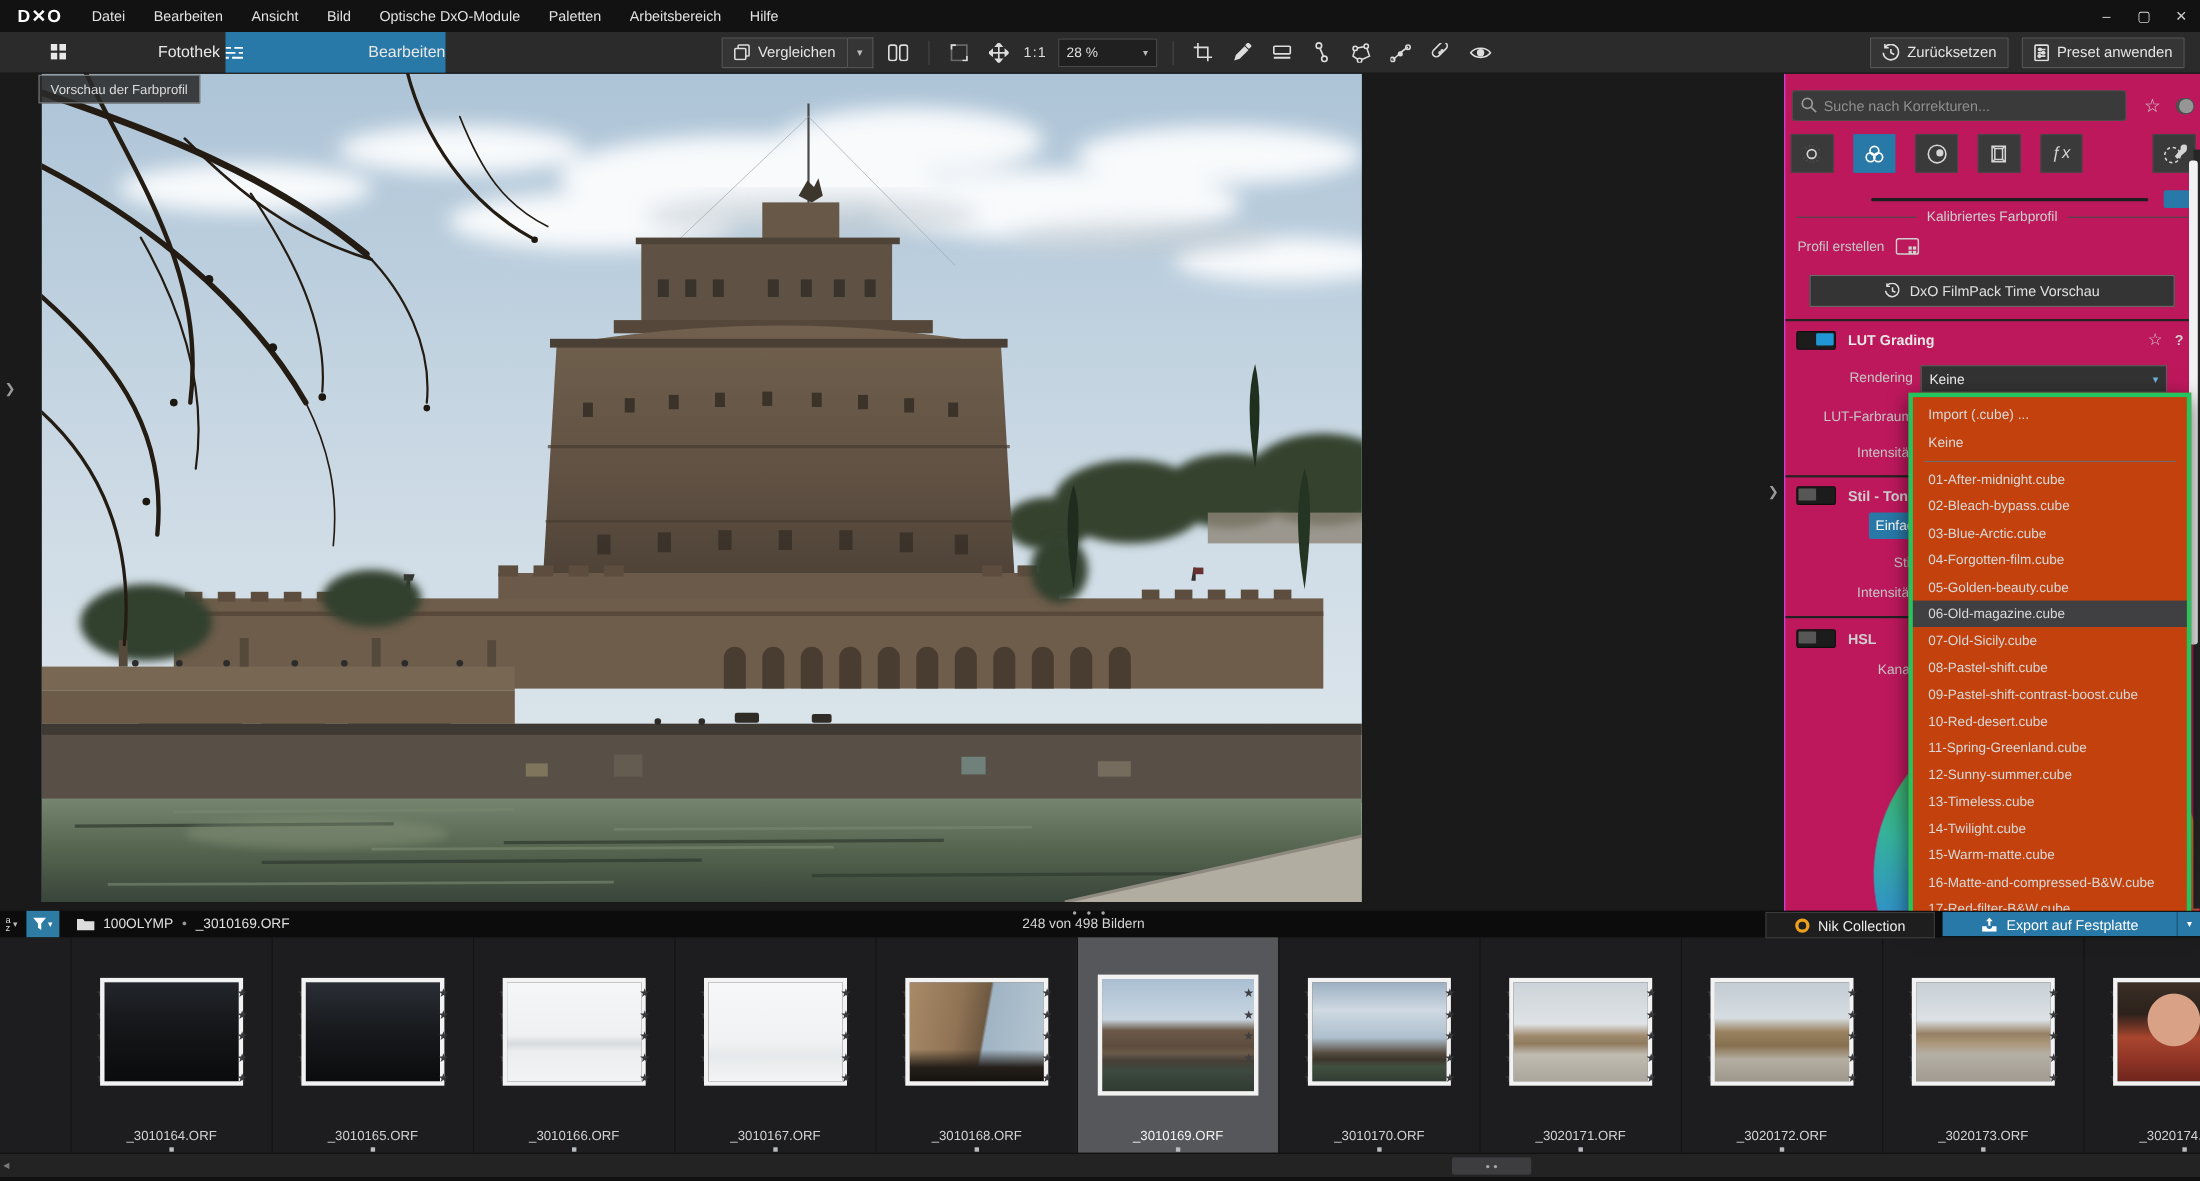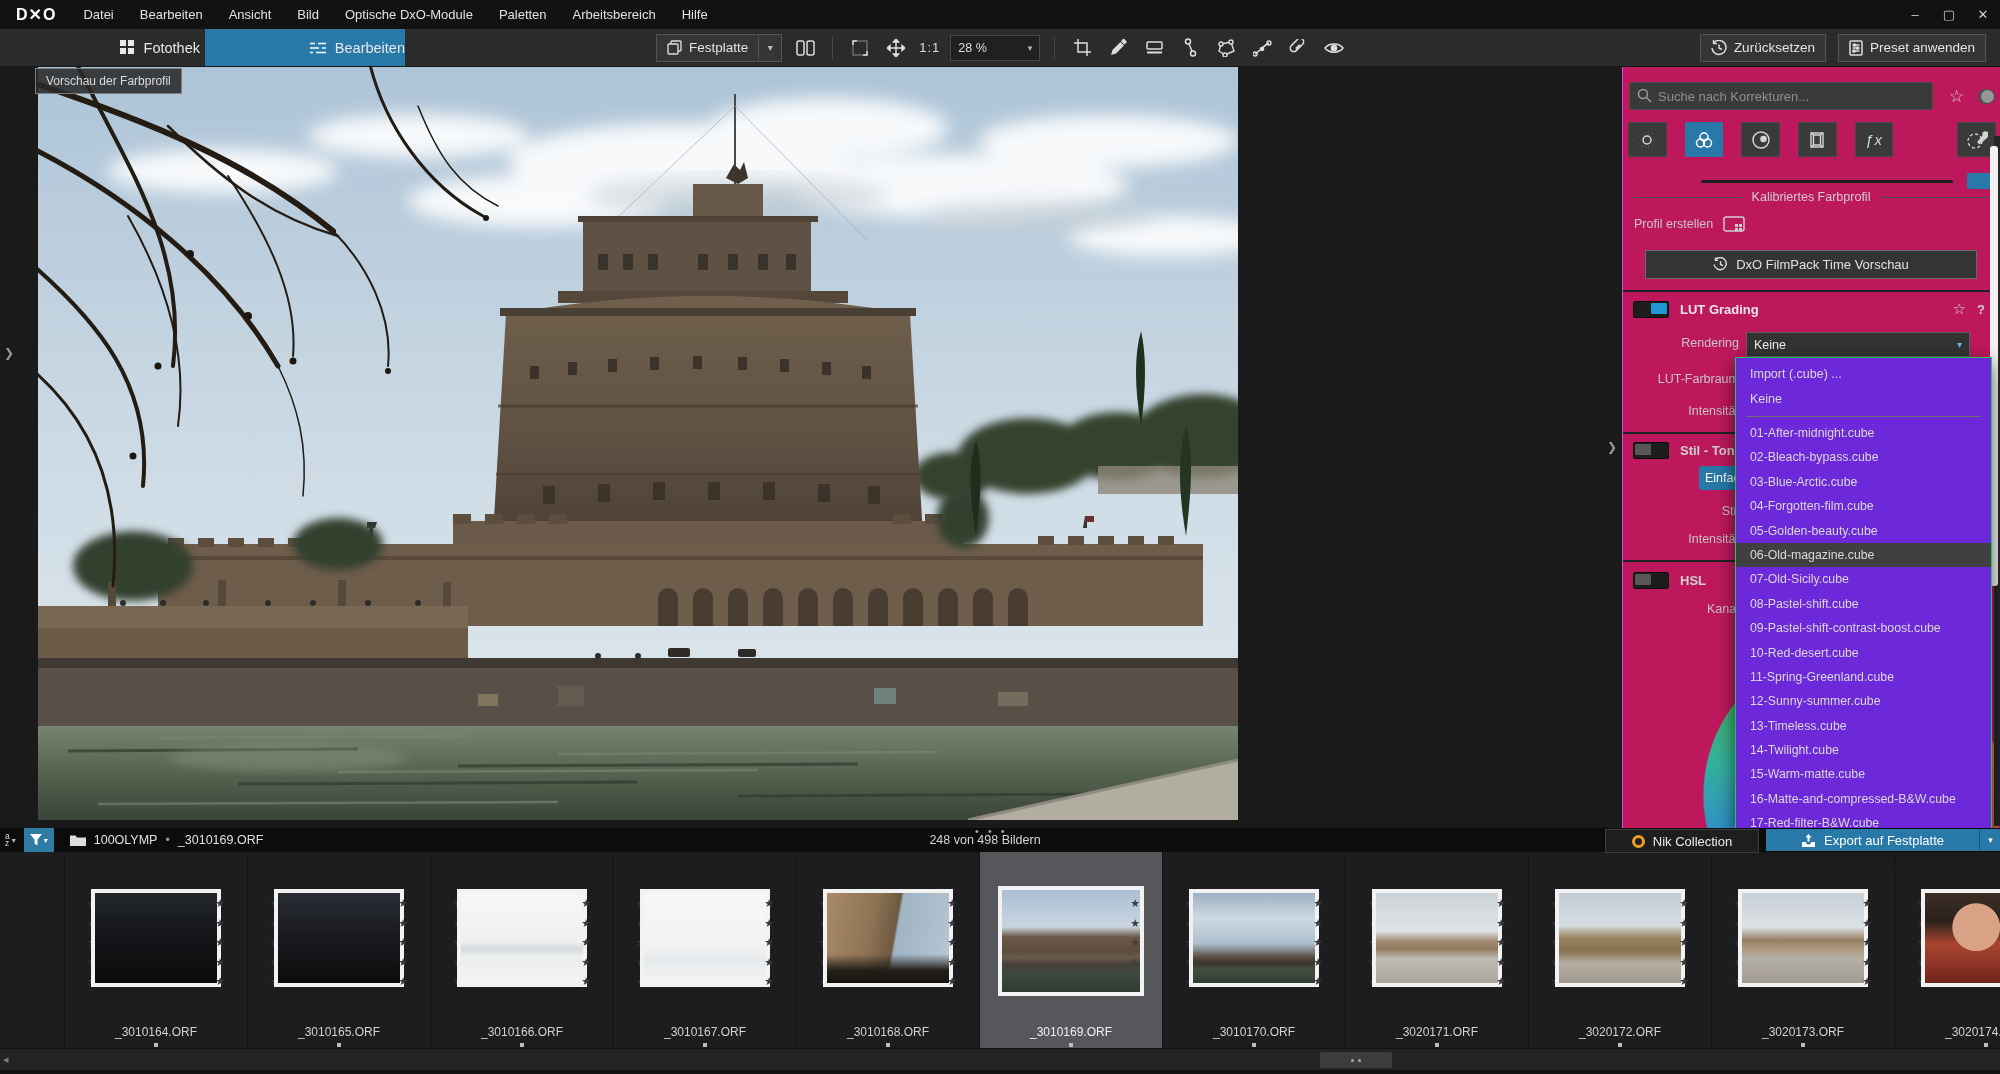--- a/index.html
+++ b/index.html
@@ -8,21 +8,21 @@
 
   
   #menubar{position:absolute;top:0;left:0;width:2000px;height:29px;background:#121212;display:flex;align-items:center;z-index:70;}
   #logo{font-weight:bold;font-size:16px;letter-spacing:1px;color:#fff;margin:0 14px 0 16px;}
   .menu-item{padding:0 13px;height:29px;line-height:29px;color:#e2e2e2;font-size:13px;cursor:default;}
   #win-controls{margin-left:auto;display:flex;}
   .win-btn{width:34px;height:29px;display:flex;align-items:center;justify-content:center;color:#cfcfcf;font-size:13px;}
 
   
   #toolbar{position:absolute;top:29px;left:0;width:2000px;height:37px;background:#2b2b2b;border-bottom:1px solid #161616;z-index:60;}
-  .tab{position:absolute;top:0;height:37px;display:flex;align-items:center;justify-content:flex-end;gap:9px;font-size:14.5px;color:#e8e8e8;}
+  .tab{position:absolute;top:0;height:37px;display:flex;align-items:center;justify-content:space-between;gap:9px;font-size:14.5px;color:#e8e8e8;}
   #tab-fotothek{left:46px;width:154px;}
   #tab-bearbeiten{left:205px;width:200px;background:#2878a8;}
   .tbgroup{position:absolute;top:0;height:37px;display:flex;align-items:center;gap:10px;}
   .tb-btn{display:flex;align-items:center;gap:7px;background:#353535;border:1px solid #555;height:26px;padding:0 10px;color:#e4e4e4;font-size:13.5px;border-radius:1px;}
   .tb-arrow-btn{height:26px;width:22px;background:#353535;border:1px solid #555;border-left:none;display:flex;align-items:center;justify-content:center;color:#bbb;font-size:10px;}
   .tb-divider{width:1px;height:22px;background:#474747;margin:0 4px;}
   .icon-btn{width:26px;height:26px;display:flex;align-items:center;justify-content:center;}
   #zoom-select{display:flex;align-items:center;justify-content:space-between;width:74px;height:24px;background:#202020;border:1px solid #4a4a4a;padding:0 7px;color:#ddd;font-size:12.5px;}
   #ratio-label{font-size:13px;color:#ddd;letter-spacing:1px;}
   svg.ic{display:block;}
@@ -67,21 +67,21 @@
   #rendering-select .arr{color:#6db3d8;font-size:10px;}
   #style-mode-btn{position:absolute;top:400px;left:76px;width:96px;height:24px;background:#2878a8;border-radius:2px;color:#fff;font-size:12.5px;display:flex;align-items:center;padding-left:6px;}
   #hsl-wheel{position:absolute;left:75px;top:574px;width:310px;height:310px;border-radius:50%;
      background:conic-gradient(from 0deg,#cfc23c 0deg,#e08a35 60deg,#d84545 120deg,#c04ab8 170deg,#4b5ad0 205deg,#2f86d6 245deg,#35b29a 285deg,#43ad41 325deg,#cfc23c 360deg);
      -webkit-mask:radial-gradient(closest-side,transparent 72%,#000 73%,#000 96%,transparent 97%);
      mask:radial-gradient(closest-side,transparent 72%,#000 73%,#000 96%,transparent 97%);}
   #panel-scroll{position:absolute;right:1px;top:70px;width:6px;height:690px;background:#262626;}
   #panel-scroll .thumb{position:absolute;top:10px;left:0;width:6px;height:440px;background:#4a4a4a;border-radius:3px;}
 
   
-  #lut-dropdown{position:absolute;left:1735px;top:357px;width:257px;height:478px;background:#6d28d9;border:1px solid #22c55e;box-shadow:0 6px 18px rgba(0,0,0,.6);z-index:55;padding-top:4px;box-sizing:border-box;}
+  #lut-dropdown{position:absolute;left:1735px;top:357px;width:257px;height:478px;background:#c2410c;border:4px solid #22c55e;box-shadow:0 6px 18px rgba(0,0,0,.6);z-index:55;padding-top:4px;box-sizing:border-box;}
   .dd-item{height:25px;line-height:25px;padding-left:14px;color:#d9d9d9;font-size:12.5px;white-space:nowrap;overflow:hidden;}
   .dd-sep{height:1px;background:#6e6e6e;margin:4px 10px 4px 10px;}
   .dd-cube{height:24.4px;line-height:24.4px;padding-left:14px;color:#d9d9d9;font-size:12.3px;white-space:nowrap;overflow:hidden;}
   .dd-cube.hl{background:#404043;}
 
   
   #statusbar{position:absolute;top:828px;left:0;width:2000px;height:24px;background:#0c0c0c;z-index:60;display:flex;align-items:center;}
   #grip-dots{position:absolute;left:975px;top:-3px;color:#a8a8a8;font-size:11px;letter-spacing:3px;}
   #sort-ctl{display:flex;align-items:center;margin-left:5px;color:#ccc;}
   .az{display:flex;flex-direction:column;font-size:8.5px;line-height:7px;color:#ddd;margin-right:2px;}
@@ -177,21 +177,21 @@
       <span>Bearbeiten</span>
     </div>
 
     <div class="tbgroup" style="left:656px;">
       <div style="display:flex;">
         <div class="tb-btn">
           <svg class="ic" width="15" height="15" viewBox="0 0 15 15" fill="none" stroke="#ddd" stroke-width="1.4">
               <rect x="4" y="1" width="10" height="10" rx="1"></rect>
               <rect x="1" y="4" width="10" height="10" rx="1" fill="#353535"></rect>
             </svg>
-          <span>Festplatte</span>
+          <span>Vergleichen</span>
         </div>
         <div class="tb-arrow-btn">▾</div>
       </div>
       <div class="icon-btn">
         <svg class="ic" width="19" height="16" viewBox="0 0 19 16" fill="none" stroke="#ddd" stroke-width="1.5">
             <rect x="1" y="1" width="7" height="14" rx="2"></rect>
             <rect x="11" y="1" width="7" height="14" rx="2"></rect>
           </svg>
       </div>
       <div class="tb-divider"></div>

